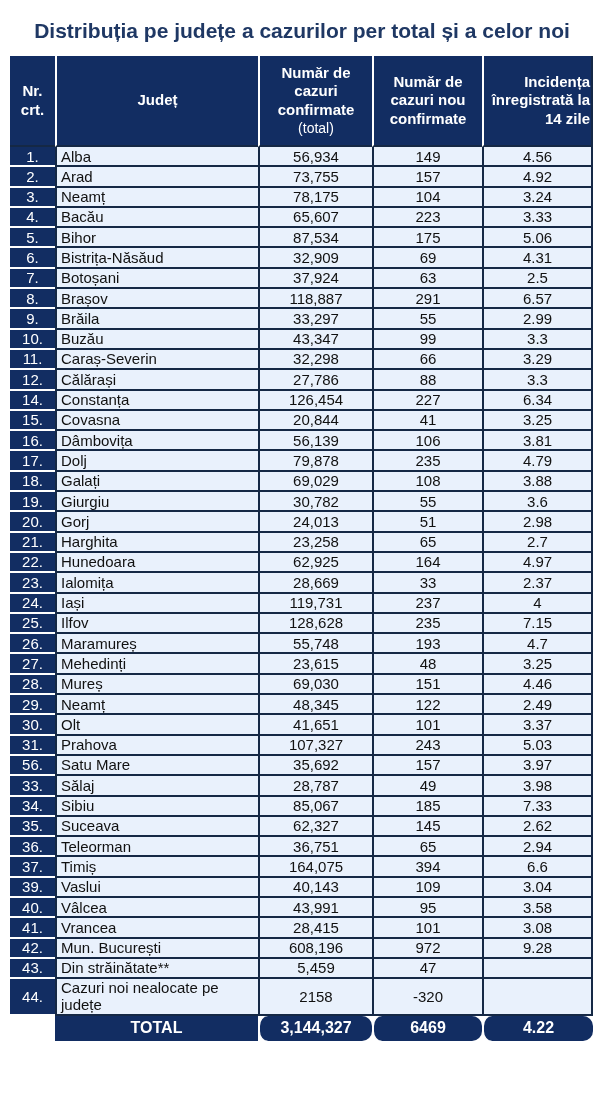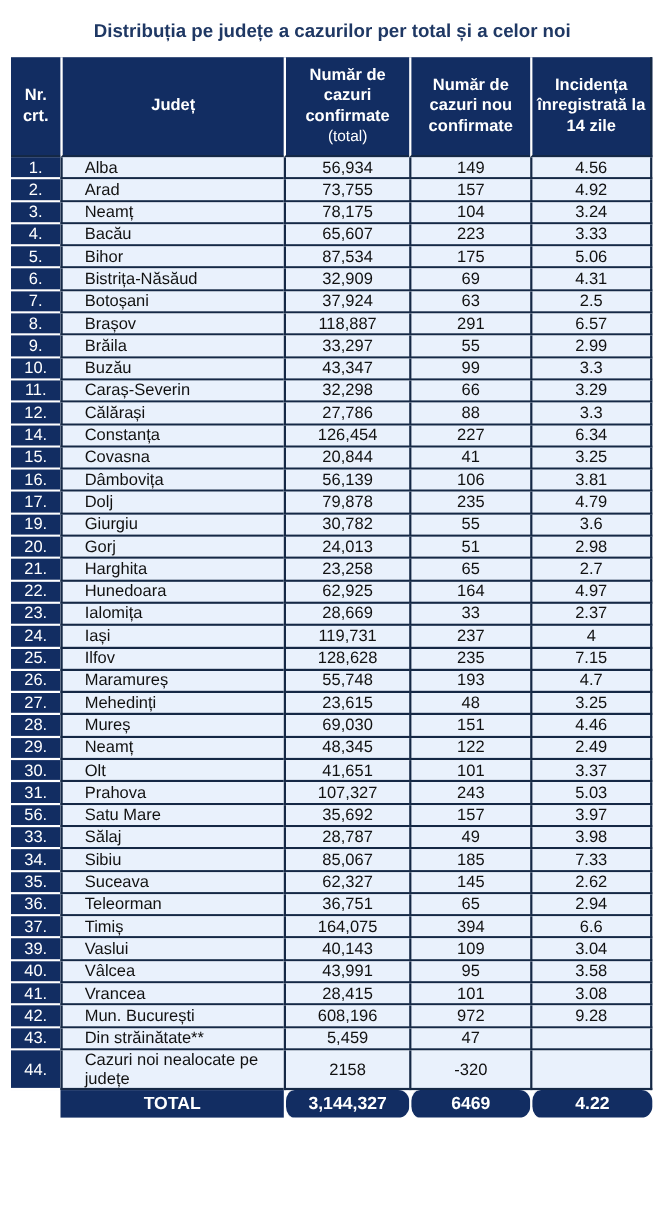--- a/index.html
+++ b/index.html
@@ -9,50 +9,50 @@
     --title: #1f3864;
   }
   html,body{margin:0;padding:0;}
   body{
     width:604px; height:1110px; background:#ffffff;
     font-family:"Liberation Sans", sans-serif;
     -webkit-font-smoothing:antialiased;
   }
   .title{
     padding:19px 0 13px; text-align:center;
-    font-size:17px; font-weight:bold; color:var(--title);
+    font-size:21px; font-weight:bold; color:var(--title);
   }
   table.cases{
     border-collapse:separate; border-spacing:0; table-layout:fixed;
     margin-left:10px; width:583px;
   }
   col.c1{width:45px;} col.c2{width:203px;} col.c3{width:114px;}
   col.c4{width:110px;} col.c5{width:111px;}
   th,td{box-sizing:border-box; overflow:hidden;}
   thead th{
     background:var(--navy); color:#ffffff; font-weight:bold;
     font-size:15px; line-height:1.22; vertical-align:middle;
     height:91px; padding:2px 1px;
     border-bottom:2px solid var(--border);
   }
   thead th:not(:first-child){border-left:2px solid #ffffff;}
-  thead th:last-child{border-right:2px solid var(--border);}
+  thead th:last-child{border-right:2px solid var(--border);text-align:right;}
   thead .sub{font-weight:normal; font-size:14px;margin-top:12px;}
   tbody td{
     background:var(--rowbg); color:#111111; font-size:15px;
     height:20.3px; padding:0 2px; line-height:1.15;
     border-bottom:2px solid var(--border);
   }
   tbody td:not(:first-child){border-left:2px solid var(--border);}
   tbody td:last-child{border-right:2px solid var(--border);margin-top:38px;}
   tbody td.nr{
     background:var(--navy); color:#ffffff; text-align:center;
     border-bottom:2px solid #ffffff;
   }
-  tbody td.name{text-align:left; padding-left:20px;}
+  tbody td.name{text-align:left; padding-left:4px;}
   tbody td.num{text-align:center;}
   tfoot td{
     background:var(--navy); color:#ffffff; font-weight:bold;
     font-size:16px; text-align:center; height:25px; padding:0 2px;
   }
   tfoot td:not(.tf-empty):not(.tf-label){border-left:2px solid #ffffff;border-radius:10px;}
   tfoot td.tf-empty{background:#ffffff;}
 </style>
 </head>
 <body>
@@ -202,20 +202,27 @@
   </tr>
 
   <tr>
     <td class="nr">17.</td>
     <td class="name">Dolj</td>
     <td class="num">79,878</td>
     <td class="num">235</td>
     <td class="num">4.79</td>
   </tr>
 
+  <tr>
+    <td class="nr">18.</td>
+    <td class="name">Galați</td>
+    <td class="num">69,029</td>
+    <td class="num">108</td>
+    <td class="num">3.88</td>
+  </tr>
 
   <tr>
     <td class="nr">19.</td>
     <td class="name">Giurgiu</td>
     <td class="num">30,782</td>
     <td class="num">55</td>
     <td class="num">3.6</td>
   </tr>
 
   <tr>

